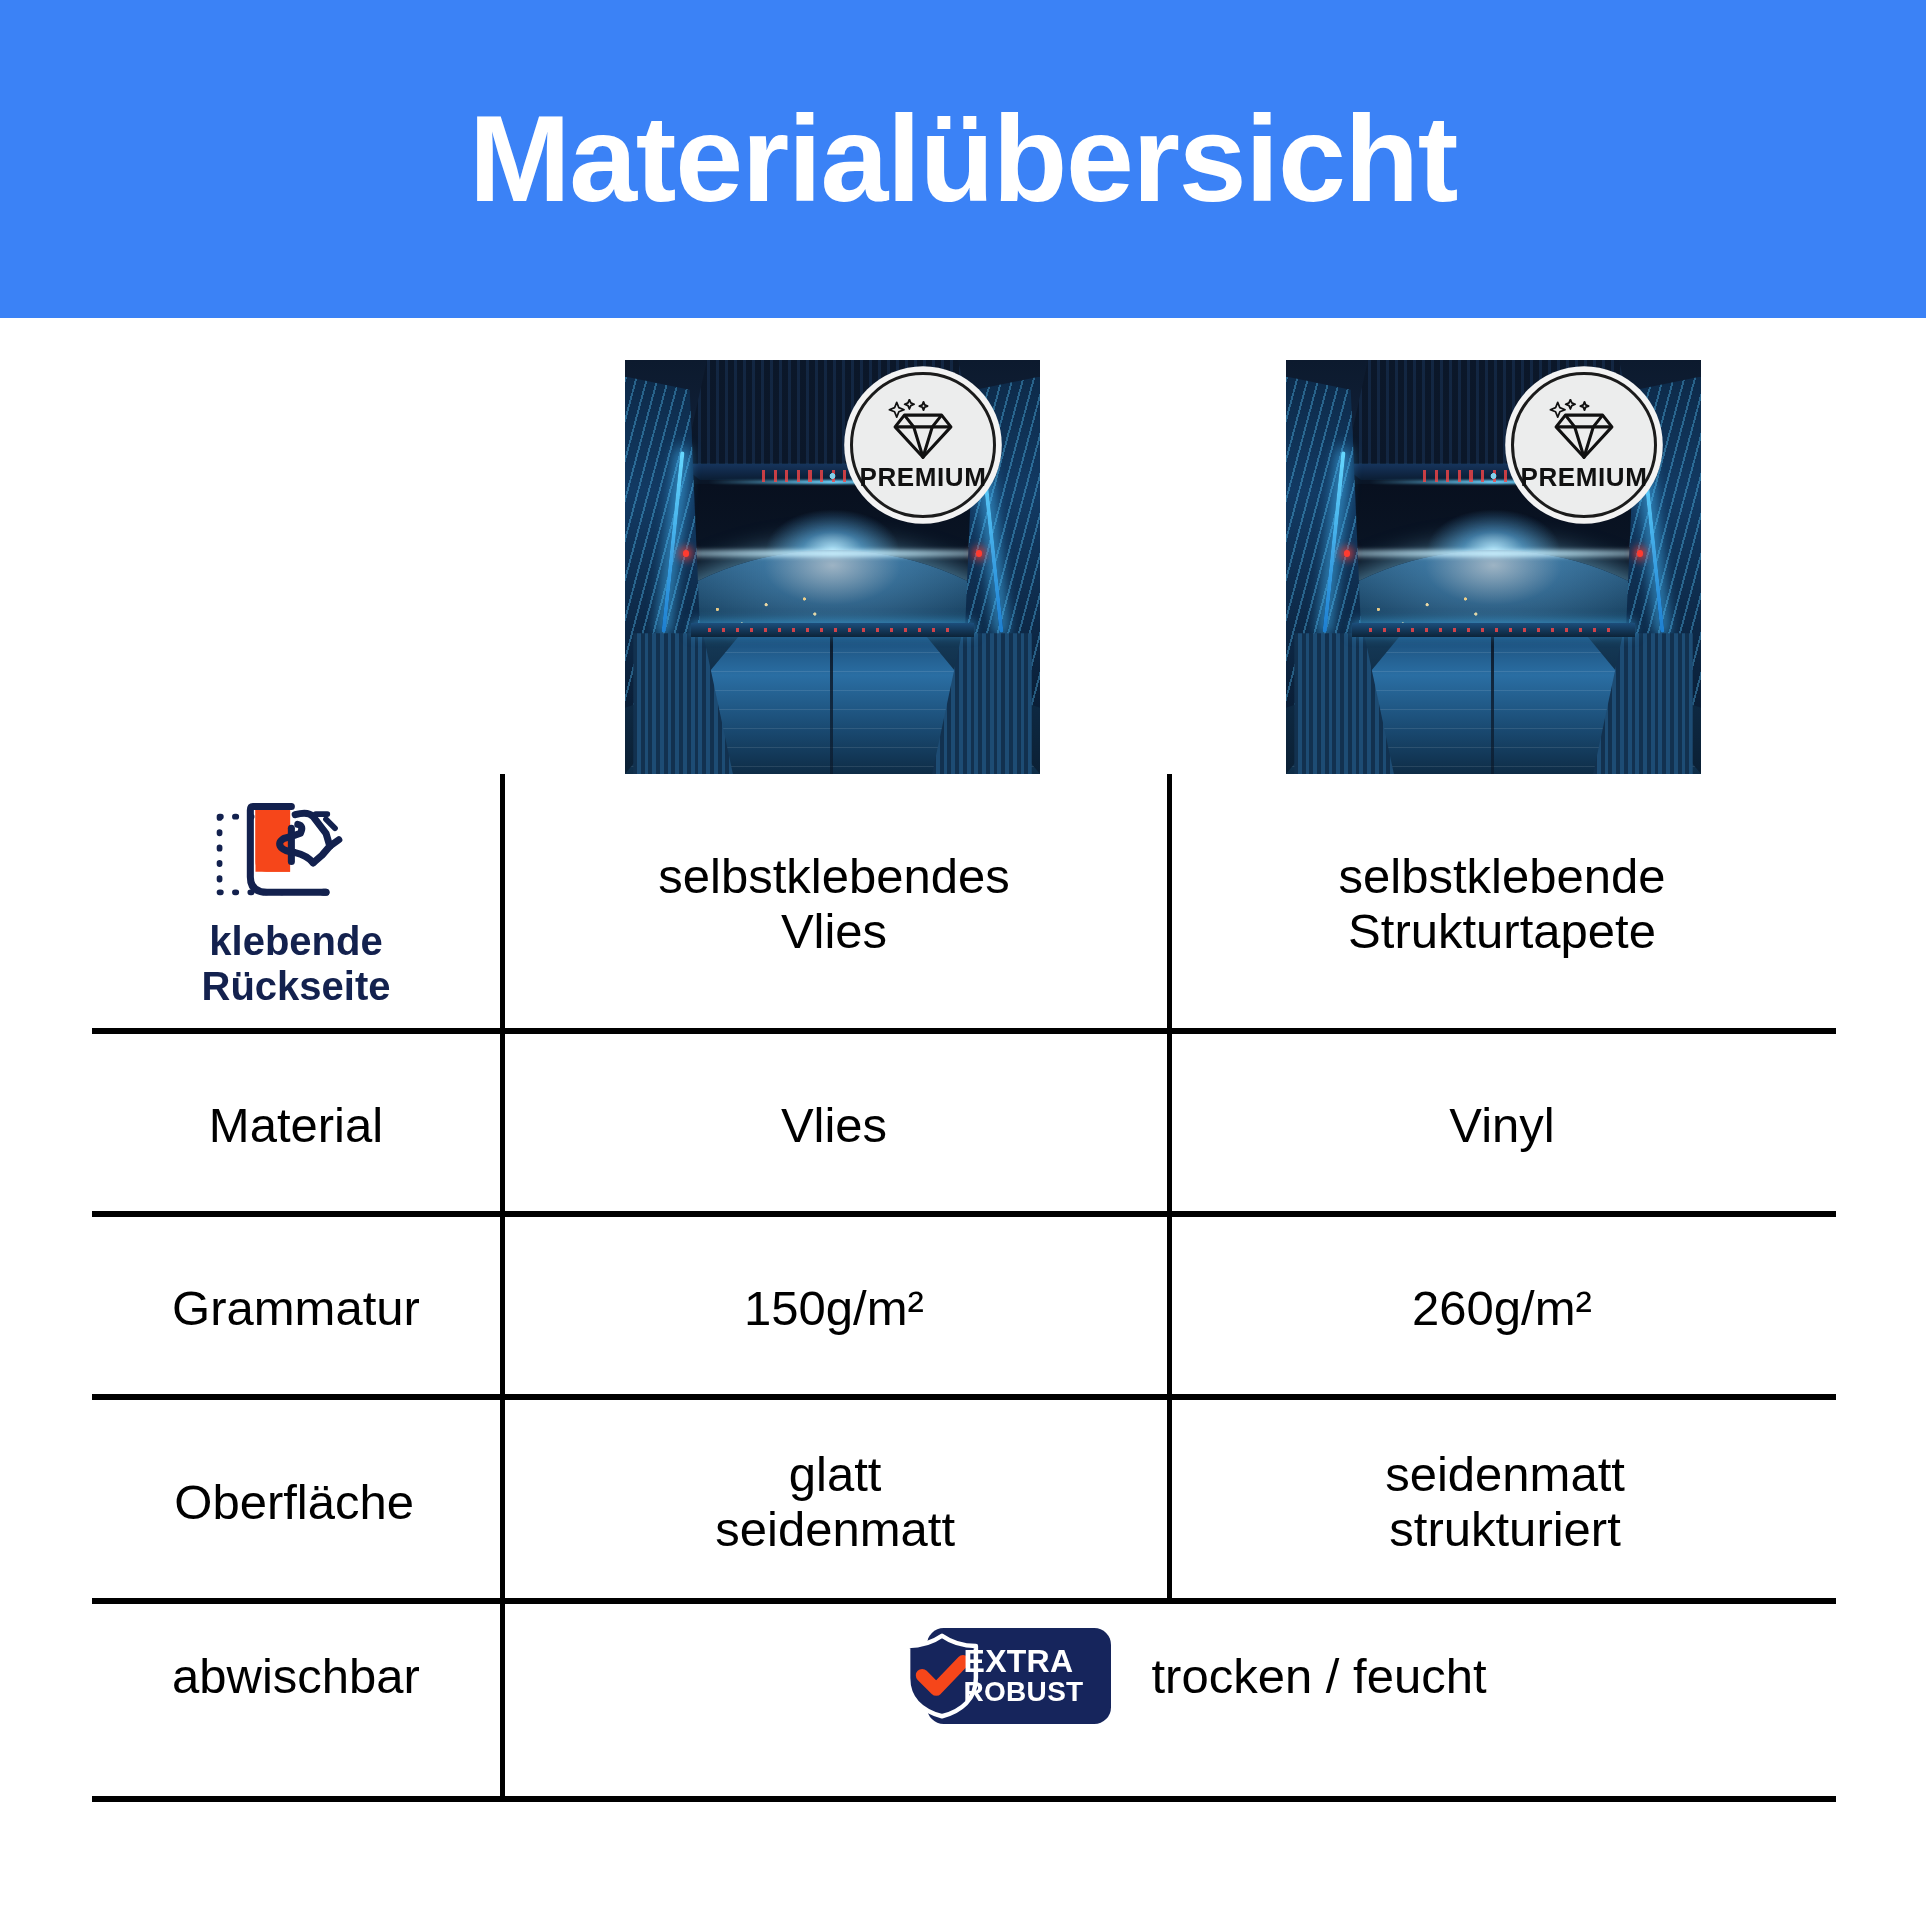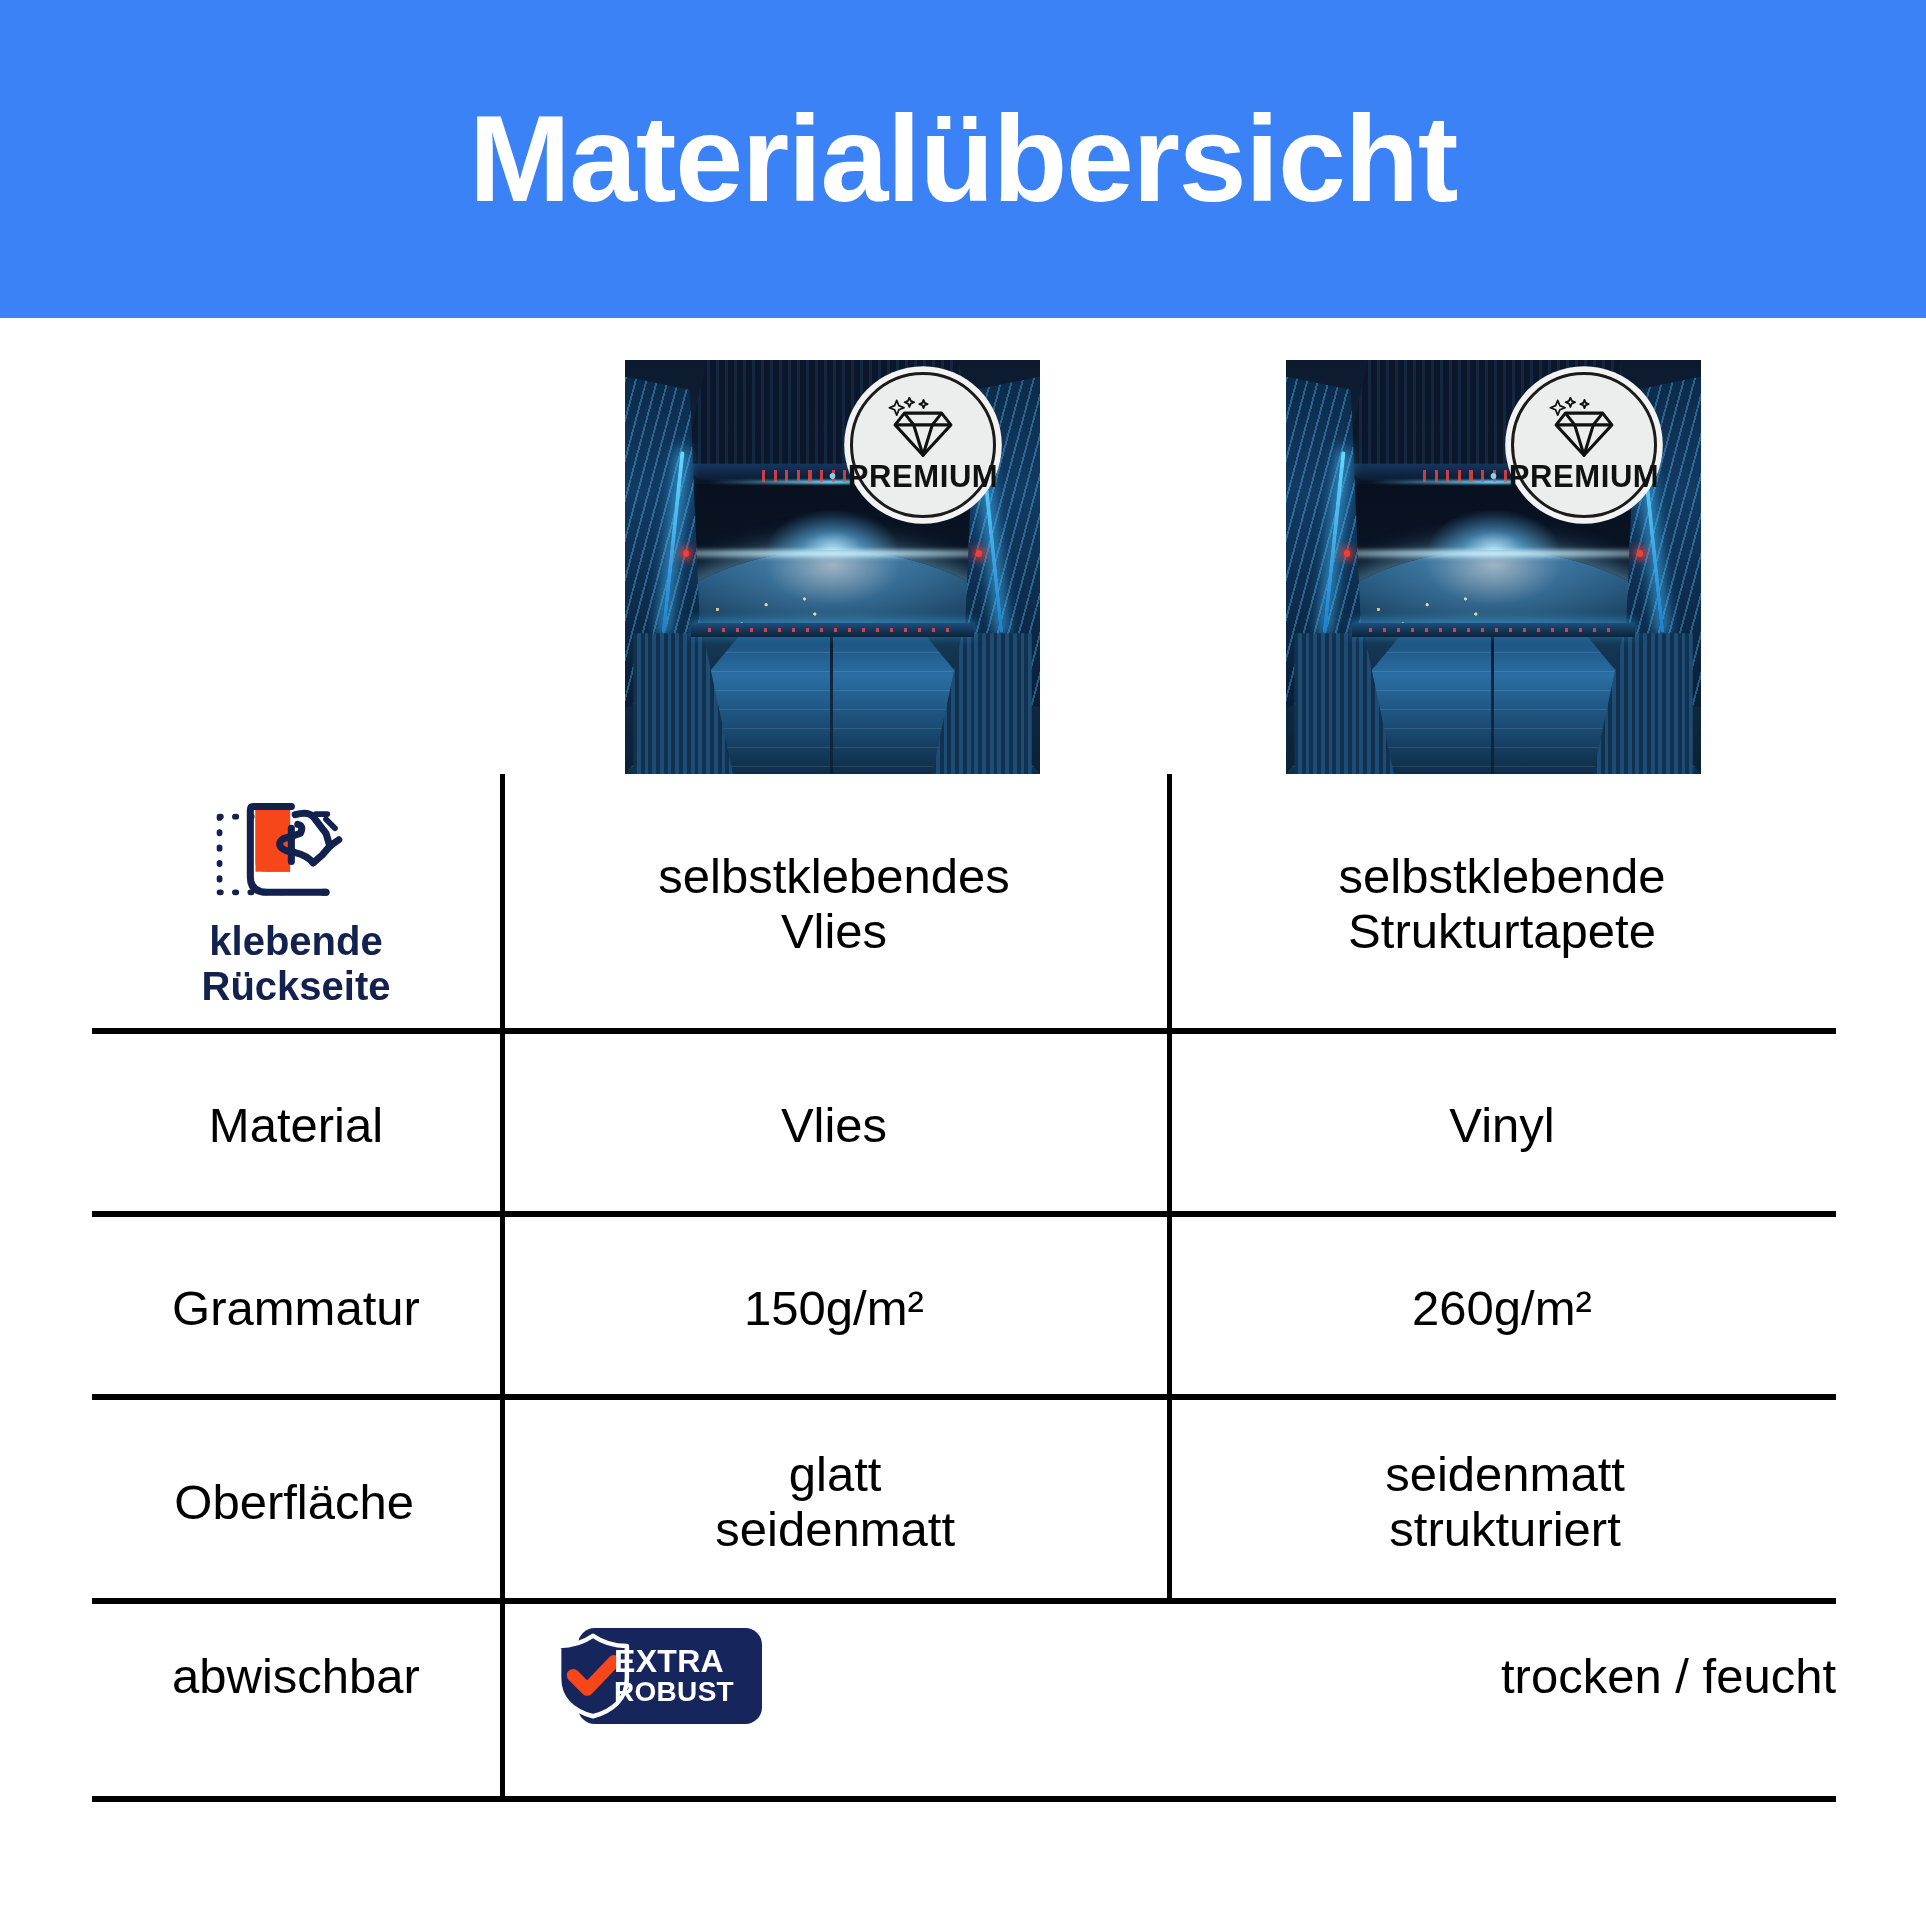--- a/index.html
+++ b/index.html
@@ -163,38 +163,38 @@
     position:absolute;
     width:140px;height:140px;border-radius:50%;
     background:#eceded;
     border:3.2px solid #1b1b1b;
     box-shadow:0 0 0 5.8px #f3f3f3;
     display:flex;flex-direction:column;align-items:center;justify-content:center;
   }
   .product-img.one .premium-badge{left:947px - 625px;}
   .premium-badge .diamond-wrap{width:76px;height:62px;margin-bottom:2.6px;position:relative;}
   .premium-badge .premium-text{
-    font-size:31px;font-weight:bold;color:#111;letter-spacing:0.6px;line-height:1;
+    font-size:26px;font-weight:bold;color:#111;letter-spacing:0.6px;line-height:1;
   }
 
   
   .table{
     position:absolute;left:92px;top:774px;width:1744px;
   }
   .trow{position:relative;display:flex;align-items:center;}
   .trow .cell{
     display:flex;align-items:center;justify-content:center;
     text-align:center;
     font-size:49px;color:#000;line-height:1.12;
     box-sizing:border-box;
   }
   .trow .c1{width:408px;}
   .trow .c2{width:668px;}
   .trow .c3{width:668px;}
-  .trow .c23{width:1336px;justify-content:space-between;}
+  .trow .c23{width:1336px;justify-content:center;}
 
   .vline{
     position:absolute;top:0;width:4.5px;background:#000;
   }
   .hline{
     position:absolute;left:0;width:1744px;height:5.8px;background:#000;
   }
 
   
   .row-head{height:260px;}

